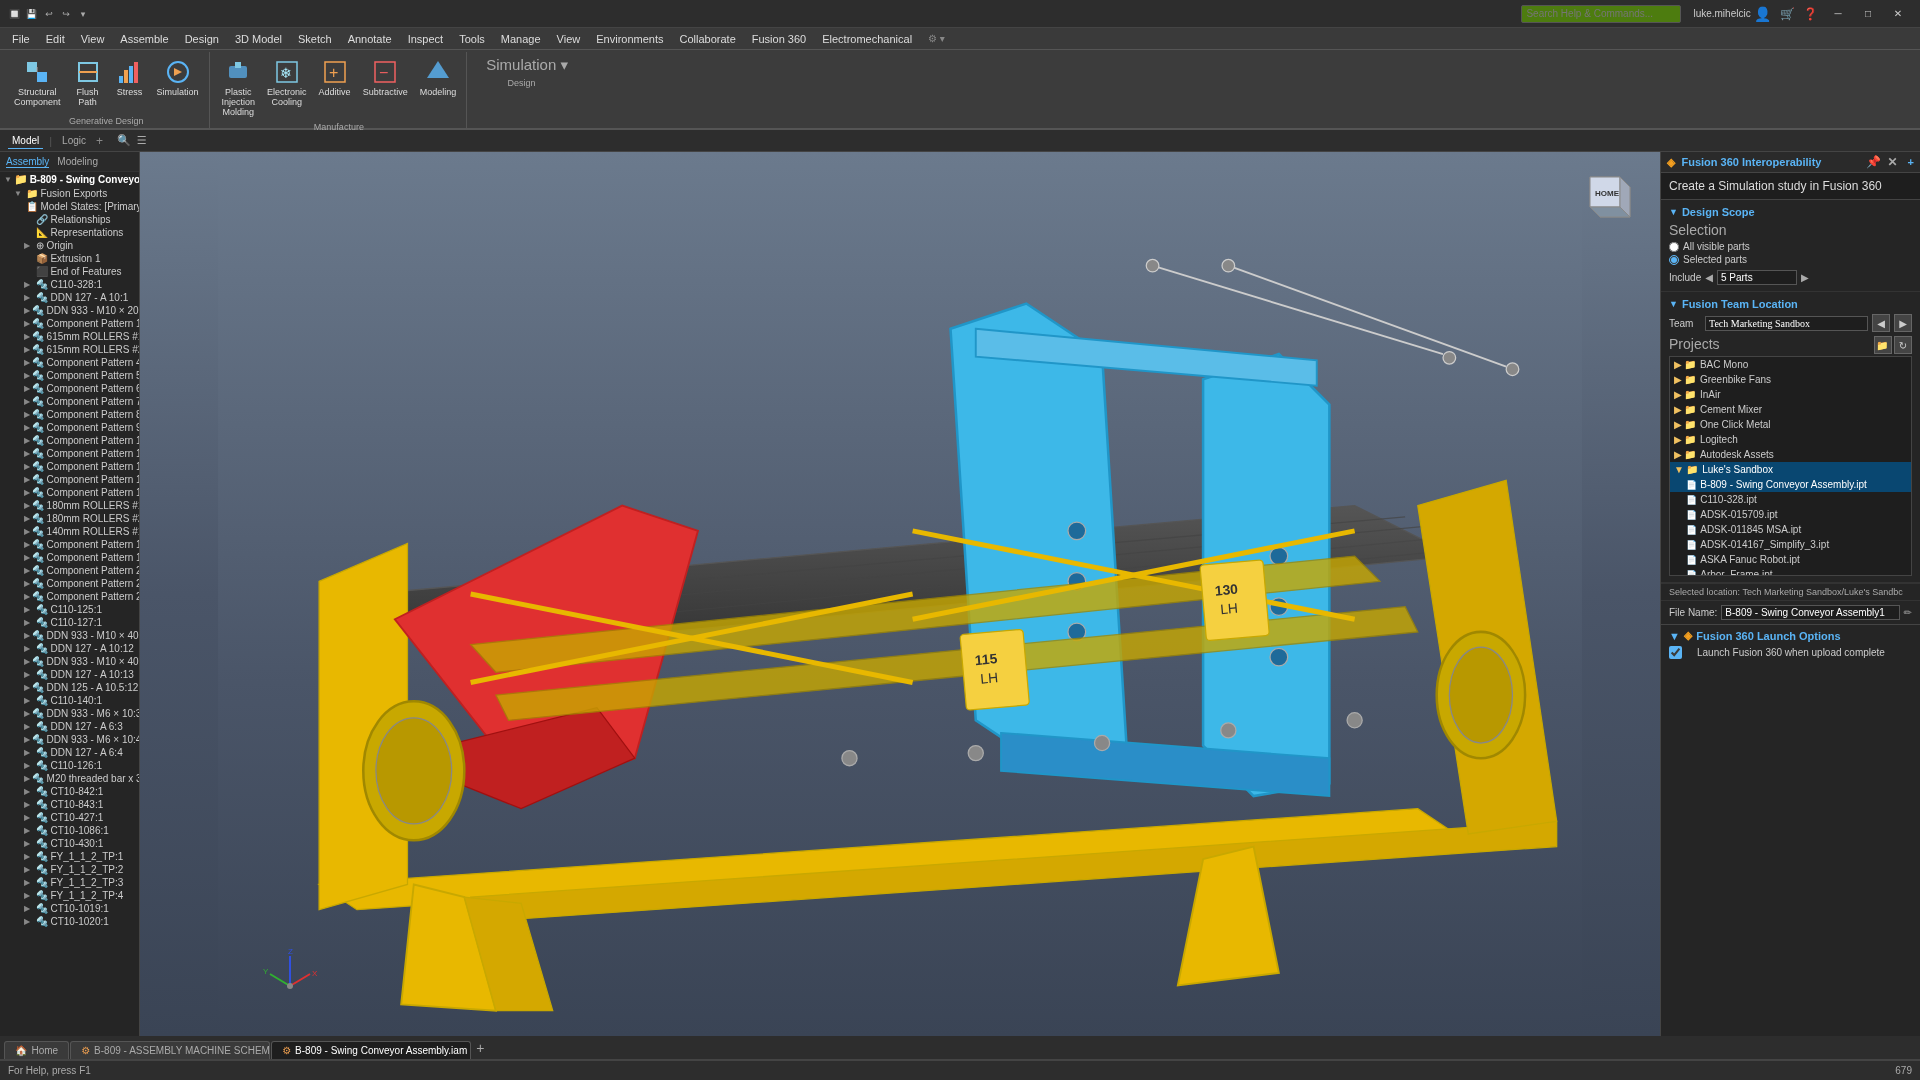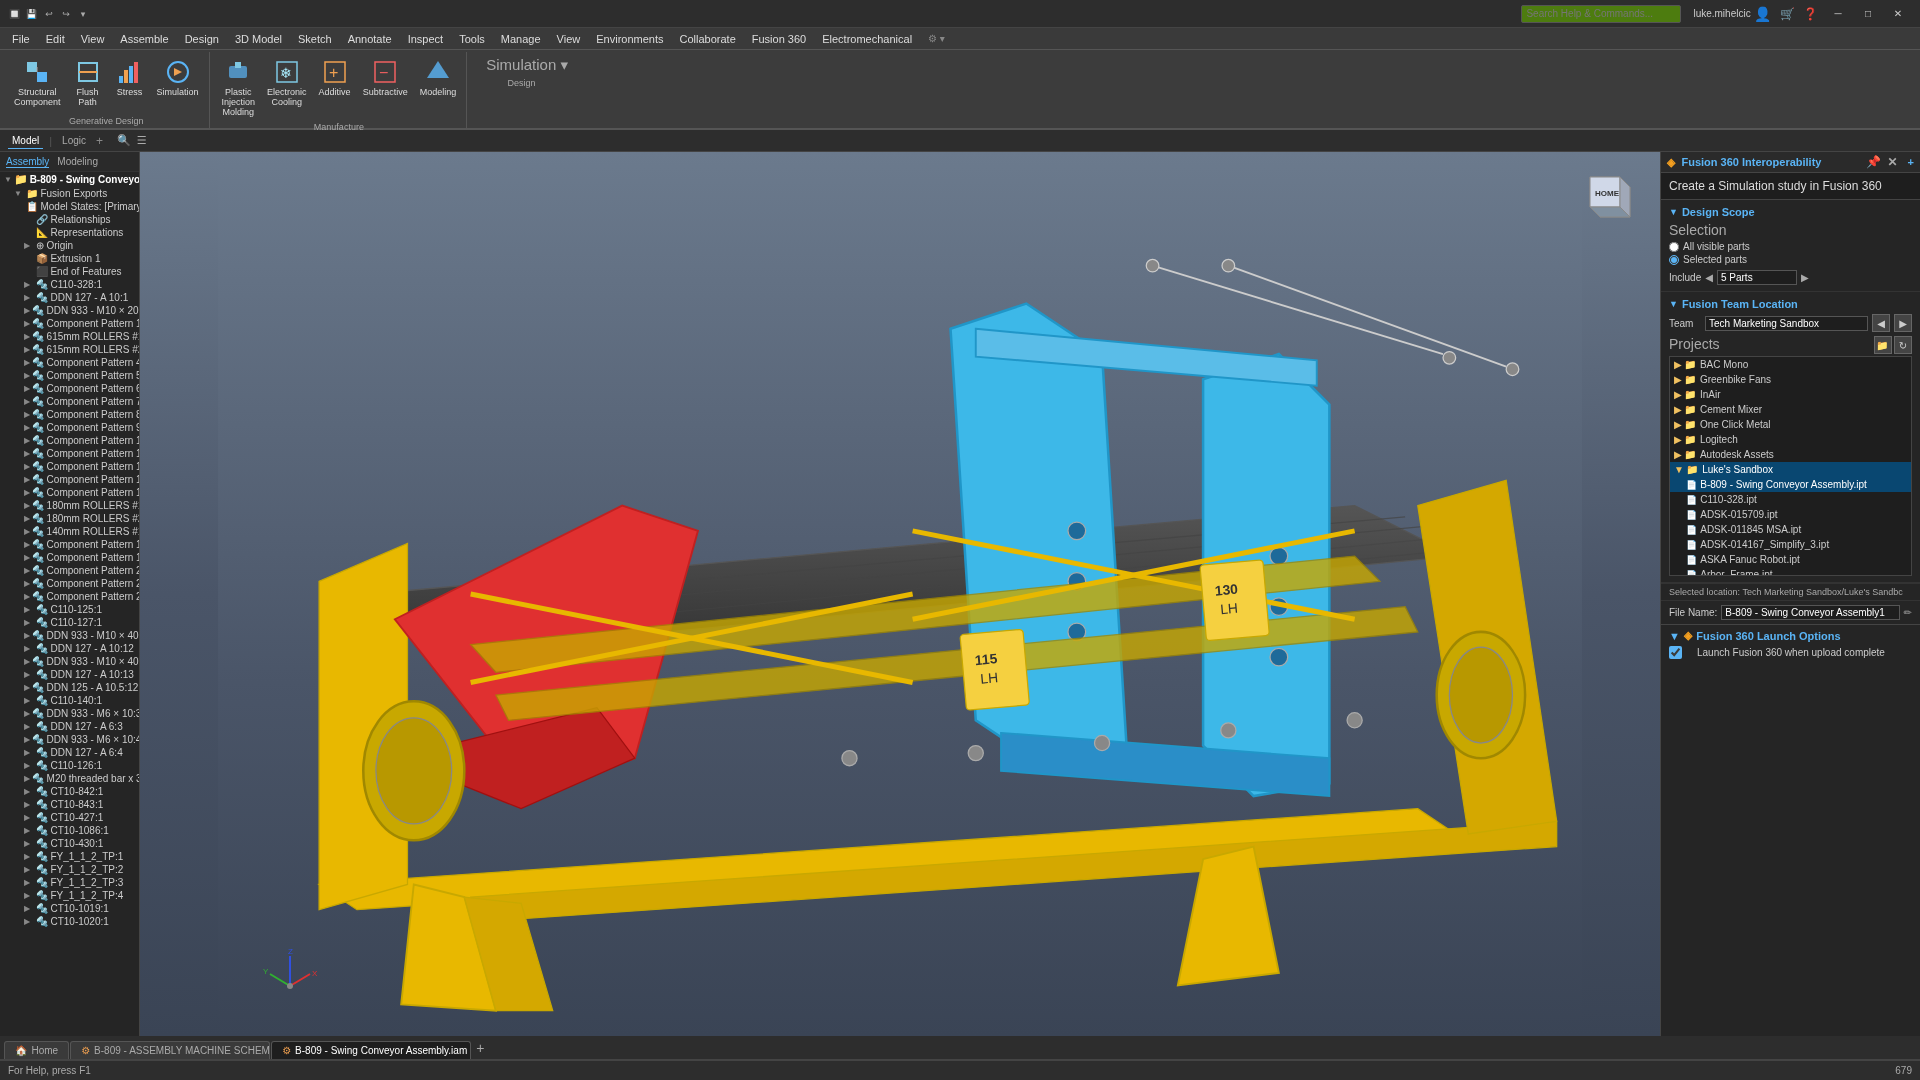--- a/index.html
+++ b/index.html
@@ -255,20 +255,21 @@
       color: #ccc;
       margin-bottom: 4px;
     }
     .team-input {
       flex: 1;
       background: #1e1e1e;
       border: 1px solid #555;
       color: #fff;
       font-size: 10px;
       padding: 1px 3px;
+      font-family: Liberation Serif, serif;
     }
     .icon-btn {
       width: 18px;
       height: 18px;
       background: #444;
       border: 1px solid #666;
       color: #ccc;
       display: flex;
       align-items: center;
       justify-content: center;

